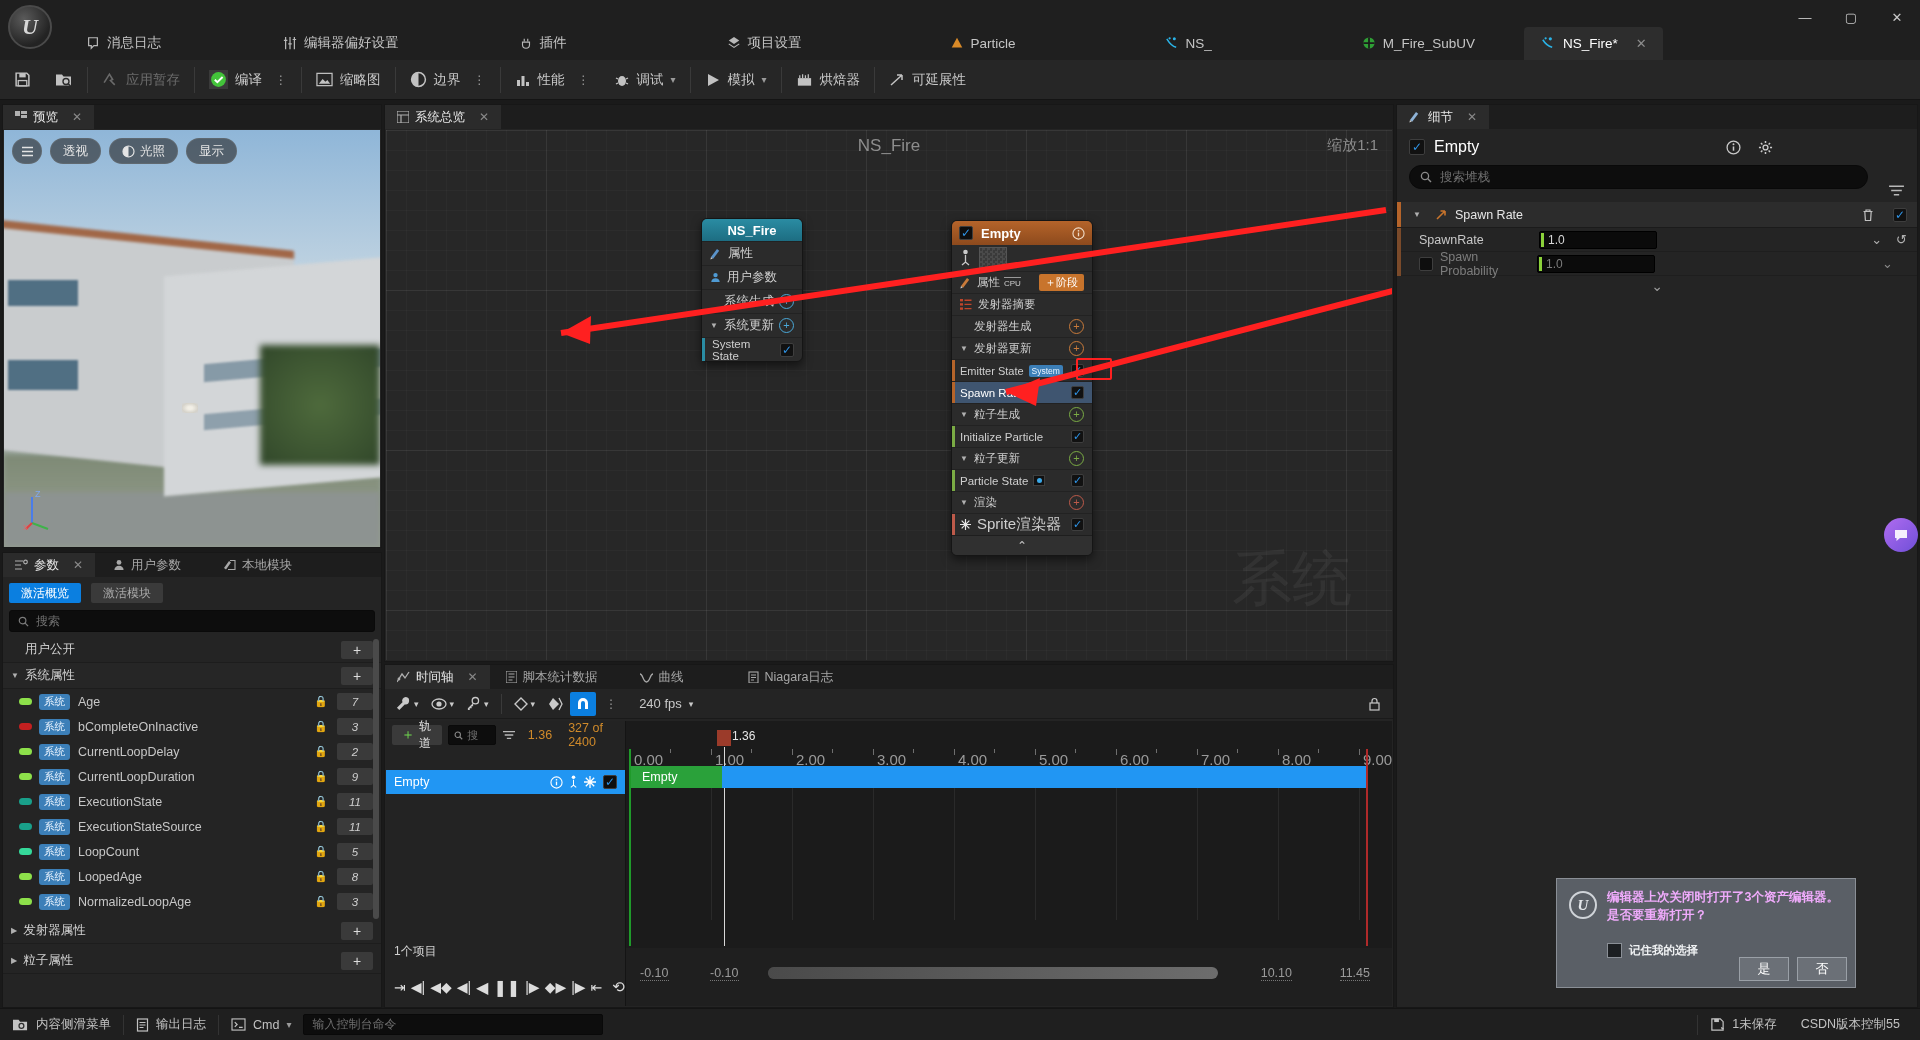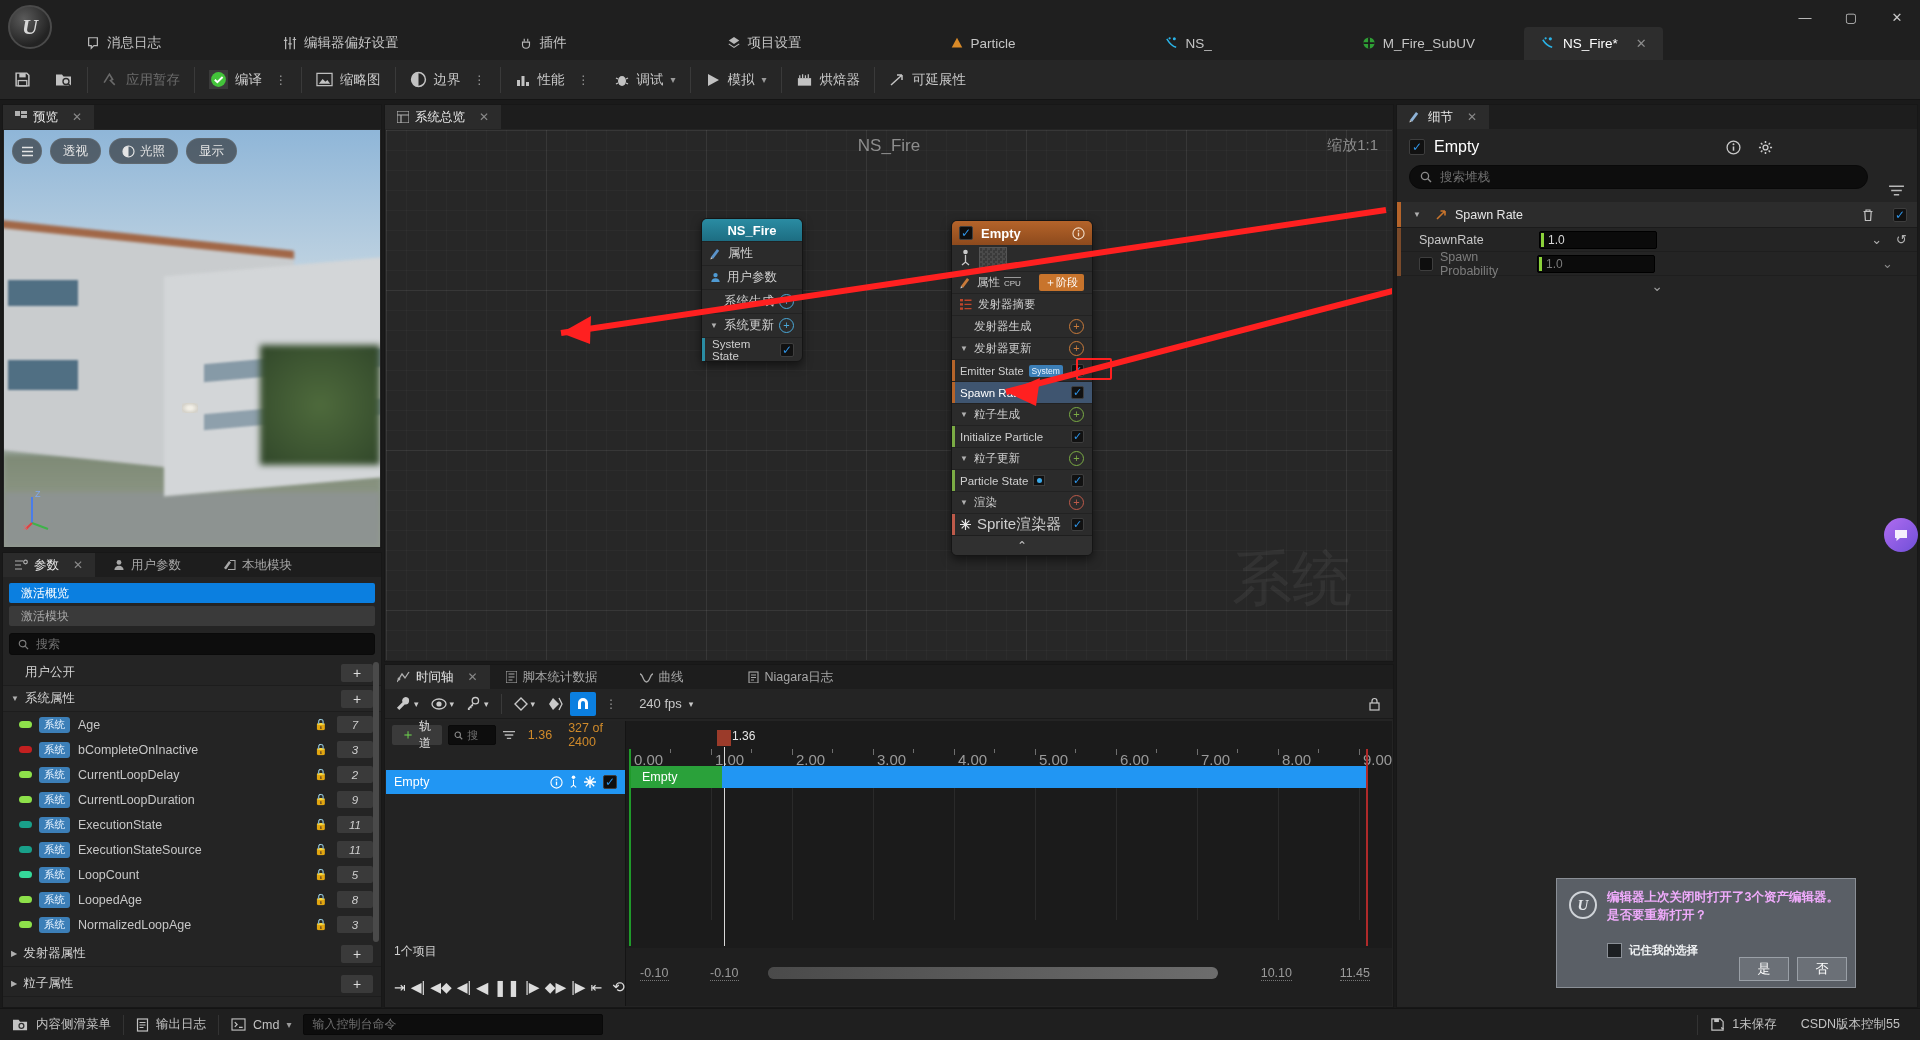--- a/index.html
+++ b/index.html
@@ -65,21 +65,21 @@
     background:radial-gradient(ellipse,#f2efe6 20%,rgba(220,200,160,.25) 70%,transparent); filter:blur(.4px); }
   .vp .hud { position:absolute; left:8px; top:8px; display:flex; gap:8px; align-items:center; }
   .hudbtn { height:26px; border-radius:13px; background:rgba(40,40,40,.62); color:#e4e4e4;
     display:flex; align-items:center; justify-content:center; gap:5px; padding:0 12px; font-size:12.5px;
     border:1px solid rgba(120,120,120,.35); }
   .hudbtn.round { width:30px; padding:0; }
   .axisgiz { position:absolute; left:18px; bottom:16px; width:46px; height:46px; }
 
   
   #params { left:2px; top:552px; width:380px; height:456px; }
-  .segbtns { display:flex; gap:3px; padding:6px 6px 4px 6px;flex-direction:column; }
+  .segbtns { display:flex; gap:10px; padding:6px 6px 4px 6px; }
   .seg { height:20px; padding:0 12px; font-size:12px; display:flex; align-items:center; border-radius:2px;
     background:#3a3a3a; color:#a9a9a9; }
   .seg.on { background:#0b7fe0; color:#fff; }
   .searchbox { margin:3px 6px 5px 6px; height:22px; background:#0d0d0d; border:1px solid #0a0a0a;
     border-radius:3px; display:flex; align-items:center; gap:7px; padding:0 8px; color:#6f6f6f; font-size:12px; }
   .grouphdr { height:26px; display:flex; align-items:center; padding:0 8px; font-size:12.5px; color:#d2d2d2;
     border-bottom:1px solid #1d1d1d; }
   .grouphdr .plus { margin-left:auto; width:32px; height:18px; background:#3a3a3a; border-radius:2px;
     display:flex; align-items:center; justify-content:center; color:#ddd; font-size:14px; }
   .prow { height:25px; display:flex; align-items:center; padding:0 8px 0 16px; font-size:12.5px; color:#c7c7c7; }

